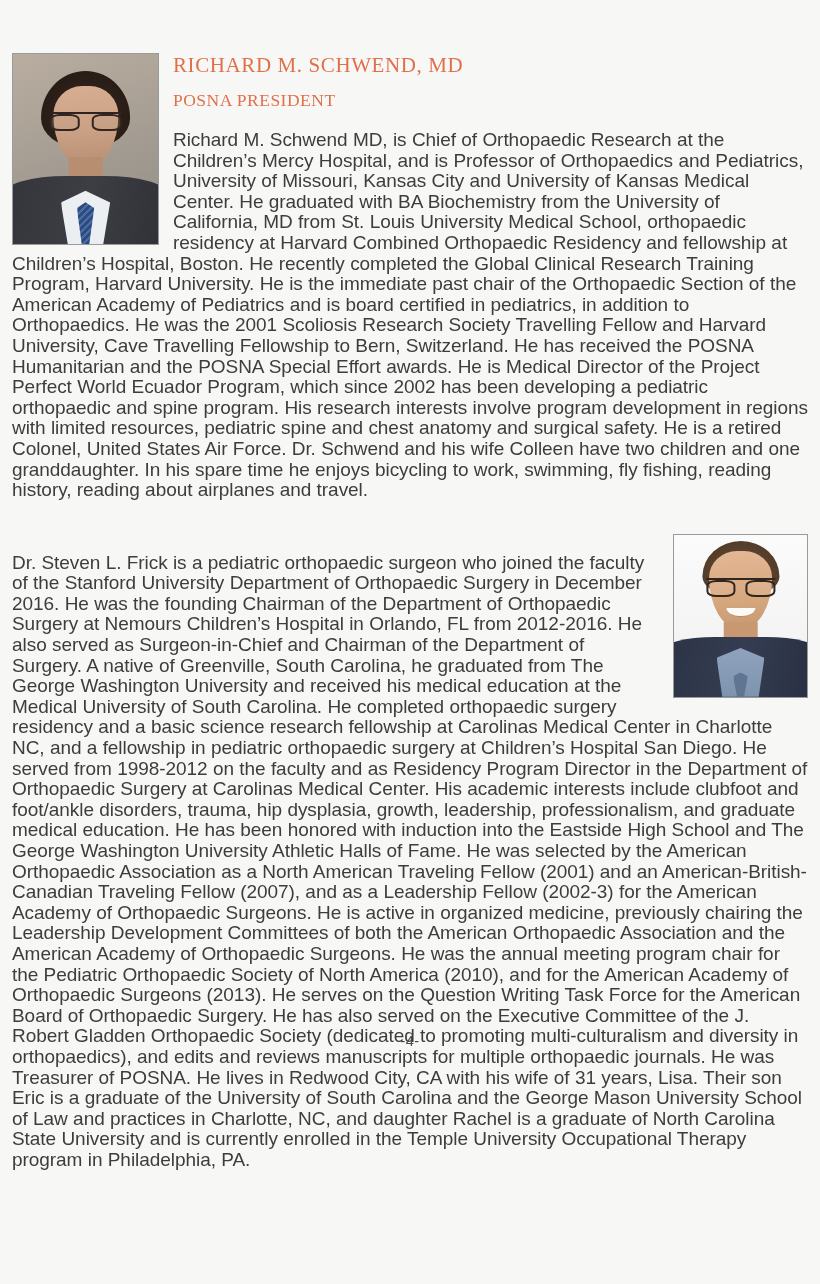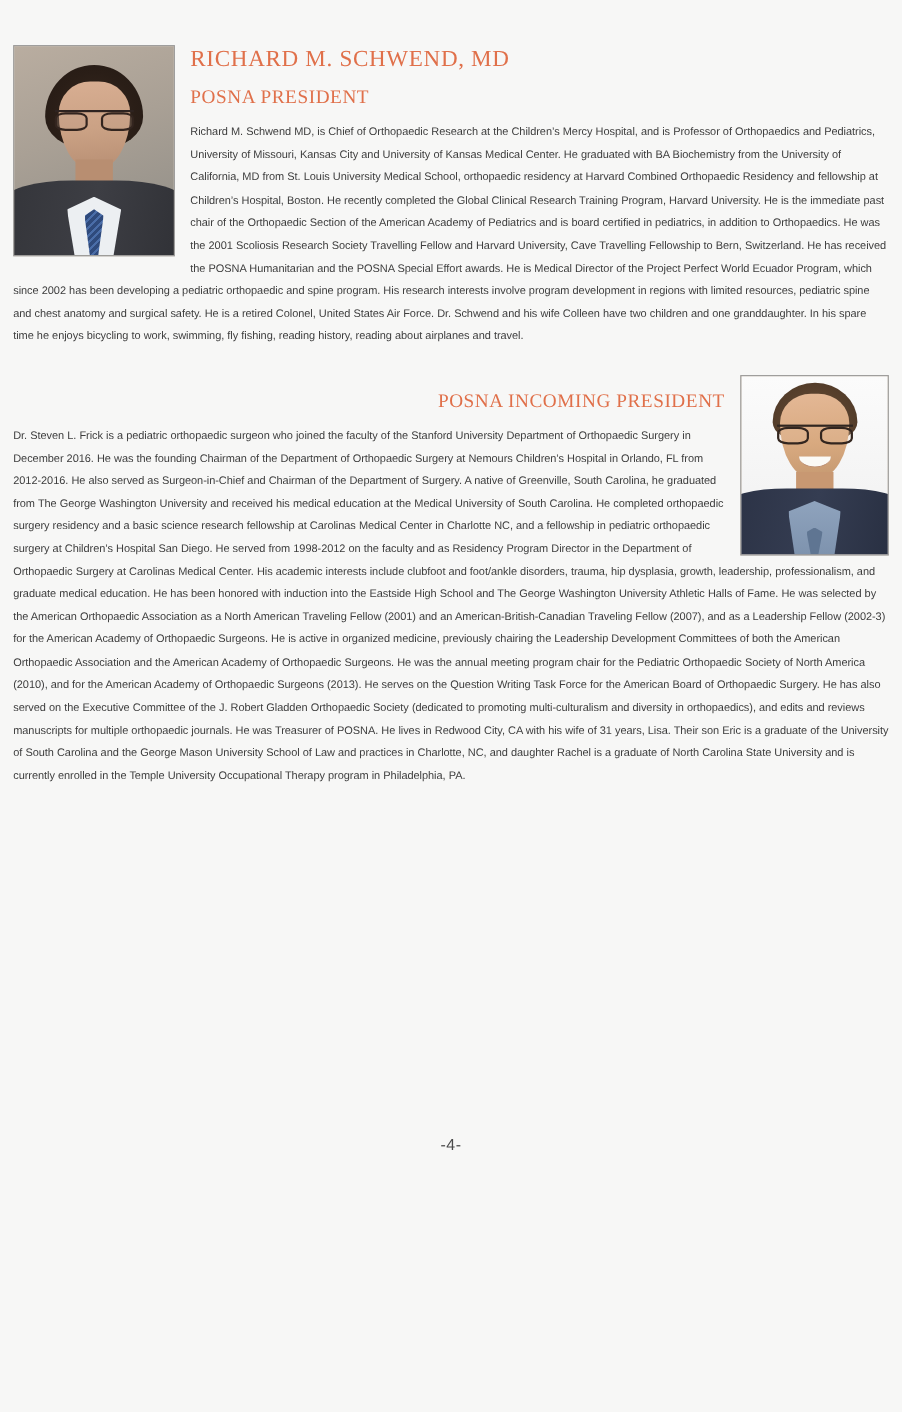--- a/index.html
+++ b/index.html
@@ -15,26 +15,26 @@
     color: #3b3b3b;
     position: relative;
     overflow: hidden;
   }
 
   .page {
     position: relative;
     width: 820px;
     height: 1075px;
     box-sizing: border-box;
-    padding: 4px 12px;
+    padding: 16px 12px;
   }
 
   
   .bio {
-    font-size: 10px;
+    font-size: 19px;
     line-height: 20.6px;
     color: #3d3d3d;
     text-align: left;
     letter-spacing: -0.05px;
     word-spacing: 0.1px;
   }
 
   .heading-name {
     font-family: "Liberation Serif", serif;
     font-size: 21px;
@@ -338,21 +338,20 @@
         <div class="glasses"></div>
         <div class="smile"></div>
         <div class="neck"></div>
         <div class="blazer"></div>
         <div class="shirt"></div>
         <div class="tie"></div>
       </div>
     </div>
 
     <div class="heading-frick">
-      <h2 class="heading-role">POSNA INCOMING PRESIDENT</h2>
     </div>
 
     <p class="bio">Dr. Steven L. Frick is a pediatric orthopaedic surgeon who joined the faculty of the Stanford University Department of Orthopaedic Surgery in December 2016. He was the founding Chairman of the Department of Orthopaedic Surgery at Nemours Children’s Hospital in Orlando, FL from 2012-2016. He also served as Surgeon-in-Chief and Chairman of the Department of Surgery. A native of Greenville, South Carolina, he graduated from The George Washington University and received his medical education at the Medical University of South Carolina. He completed orthopaedic surgery residency and a basic science research fellowship at Carolinas Medical Center in Charlotte NC, and a fellowship in pediatric orthopaedic surgery at Children’s Hospital San Diego. He served from 1998-2012 on the faculty and as Residency Program Director in the Department of Orthopaedic Surgery at Carolinas Medical Center.  His academic interests include clubfoot and foot/ankle disorders, trauma, hip dysplasia, growth, leadership, professionalism, and graduate medical education. He has been honored with induction into the Eastside High School and The George Washington University Athletic Halls of Fame. He was selected by the American Orthopaedic Association as a North American Traveling Fellow (2001) and an American-British-Canadian Traveling Fellow (2007), and as a Leadership Fellow (2002-3) for the American Academy of Orthopaedic Surgeons. He is active in organized medicine, previously chairing the Leadership Development Committees of both the American Orthopaedic Association and the American Academy of Orthopaedic Surgeons.  He was the annual meeting program chair for the Pediatric Orthopaedic Society of North America (2010), and for the American Academy of Orthopaedic Surgeons (2013). He serves on the Question Writing Task Force for the American Board of Orthopaedic Surgery. He has also served on the Executive Committee of the J. Robert Gladden Orthopaedic Society (dedicated to promoting multi-culturalism and diversity in orthopaedics), and edits and reviews manuscripts for multiple orthopaedic journals. He was Treasurer of POSNA. He lives in Redwood City, CA with his wife of 31 years, Lisa. Their son Eric is a graduate of the University of South Carolina and the George Mason University School of Law and practices in Charlotte, NC, and daughter Rachel is a graduate of North Carolina State University and is currently enrolled in the Temple University Occupational Therapy program in Philadelphia, PA.</p>
   </section>
 
   <div id="page-footer">-4-</div>
 
 </div>
 
 </body></html>

